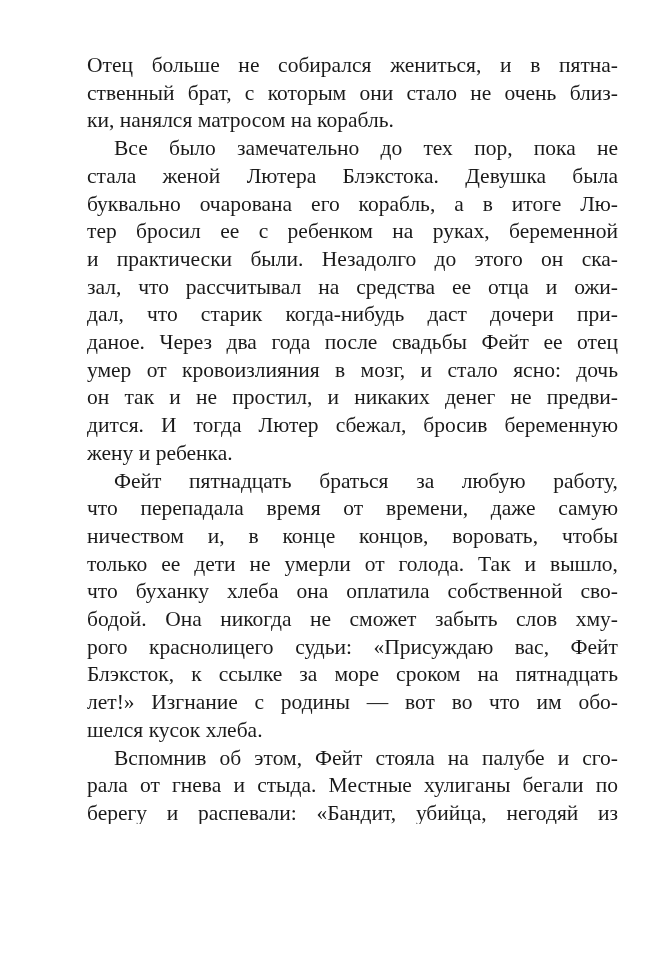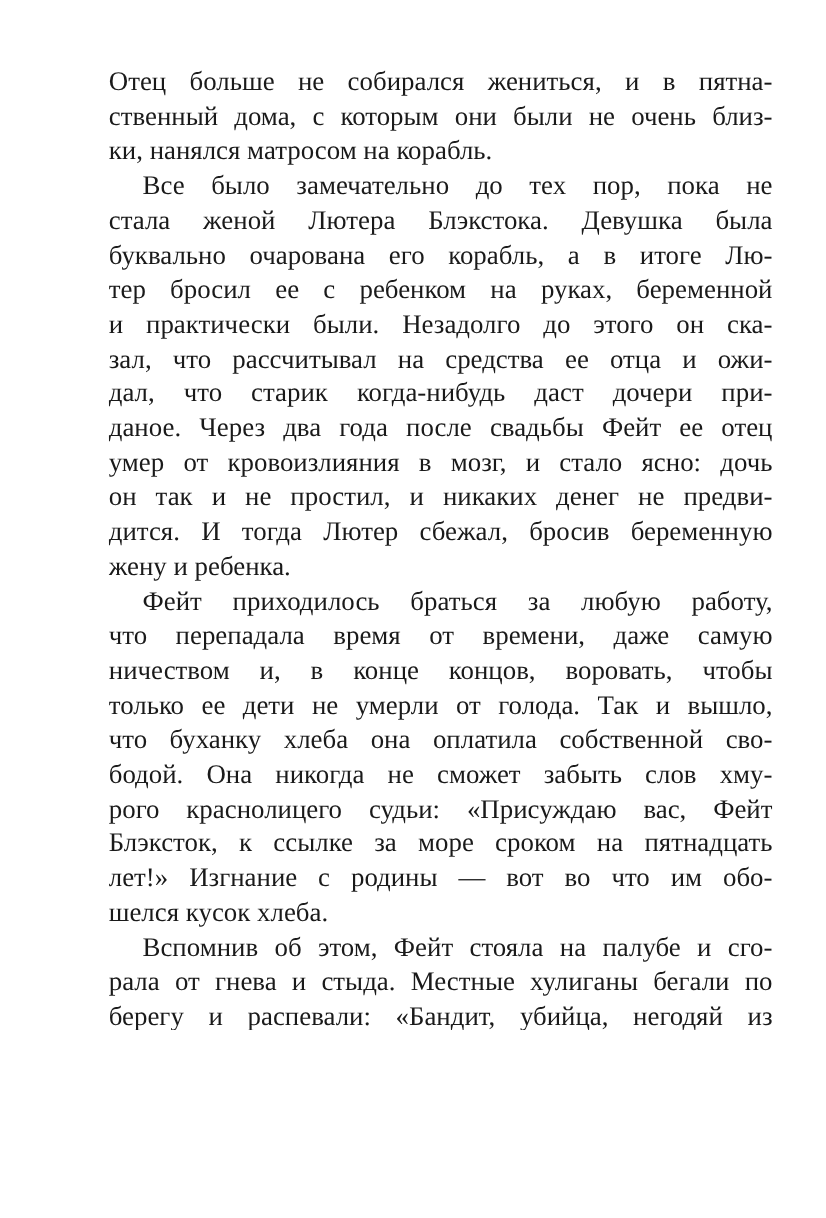--- a/index.html
+++ b/index.html
@@ -54,39 +54,39 @@
     color: #1a1a1a;
   }
 </style>
 </head>
 <body>
 
 <div class="book-page">
   <div class="text-block">
       <div class="paragraph">
         <div class="line">Отец больше не собирался жениться, и в пятна-</div>
-        <div class="line">ственный дома, с которым они были не очень близ-</div>
+        <div class="line">ственный брат, с которым они стало не очень близ-</div>
         <div class="line last">ки, нанялся матросом на корабль.</div>
       </div>
       <div class="paragraph">
         <div class="line indent">Все было замечательно до тех пор, пока не</div>
         <div class="line">стала женой Лютера Блэкстока. Девушка была</div>
         <div class="line">буквально очарована его корабль, а в итоге Лю-</div>
         <div class="line">тер бросил ее с ребенком на руках, беременной</div>
         <div class="line">и практически были. Незадолго до этого он ска-</div>
         <div class="line">зал, что рассчитывал на средства ее отца и ожи-</div>
         <div class="line">дал, что старик когда-нибудь даст дочери при-</div>
         <div class="line">даное. Через два года после свадьбы Фейт ее отец</div>
         <div class="line">умер от кровоизлияния в мозг, и стало ясно: дочь</div>
         <div class="line">он так и не простил, и никаких денег не предви-</div>
         <div class="line">дится. И тогда Лютер сбежал, бросив беременную</div>
         <div class="line last">жену и ребенка.</div>
       </div>
       <div class="paragraph">
-        <div class="line indent">Фейт приходилось браться за любую работу,</div>
+        <div class="line indent">Фейт пятнадцать браться за любую работу,</div>
         <div class="line">что перепадала время от времени, даже самую</div>
         <div class="line">ничеством и, в конце концов, воровать, чтобы</div>
         <div class="line">только ее дети не умерли от голода. Так и вышло,</div>
         <div class="line">что буханку хлеба она оплатила собственной сво-</div>
         <div class="line">бодой. Она никогда не сможет забыть слов хму-</div>
         <div class="line">рого краснолицего судьи: «Присуждаю вас, Фейт</div>
         <div class="line">Блэксток, к ссылке за море сроком на пятнадцать</div>
         <div class="line">лет!» Изгнание с родины — вот во что им обо-</div>
         <div class="line last">шелся кусок хлеба.</div>
       </div>

